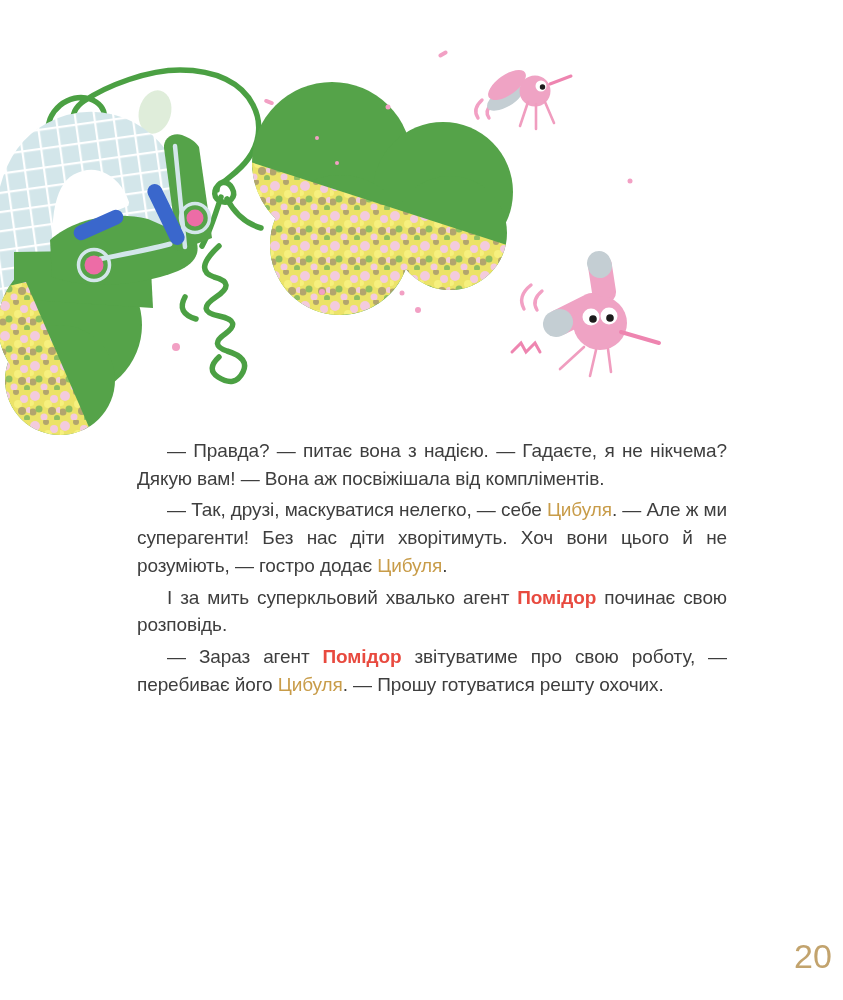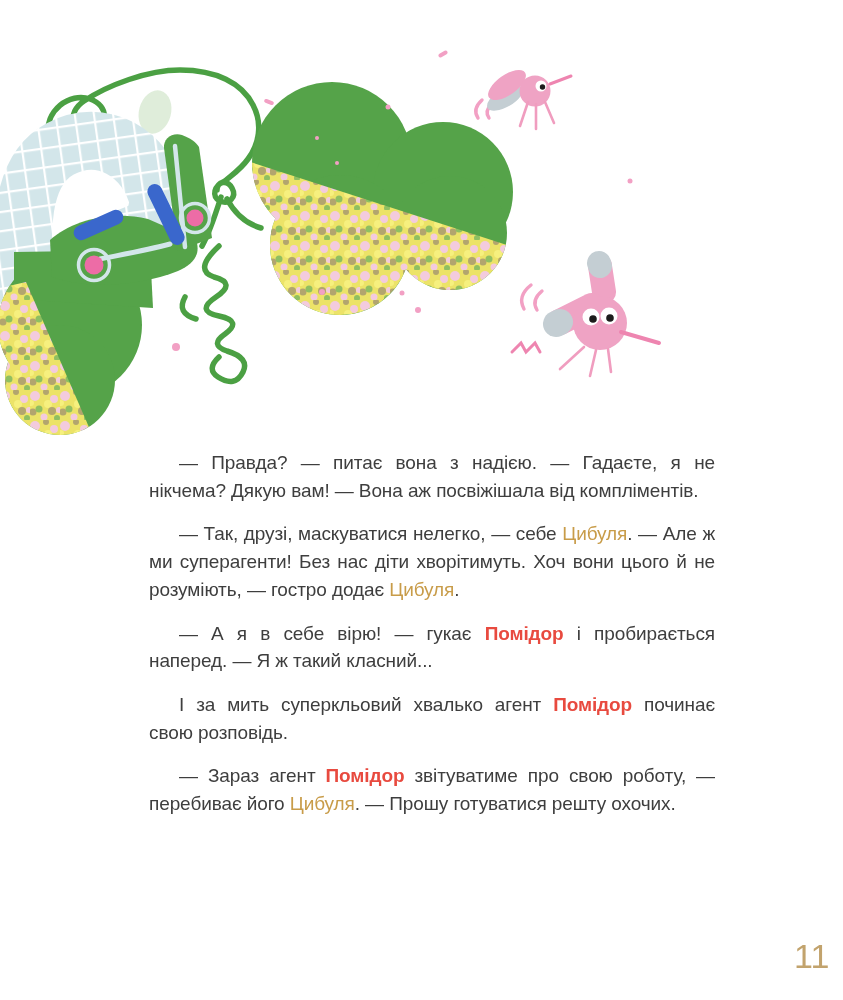--- a/index.html
+++ b/index.html
@@ -38,21 +38,21 @@
   .ps-g      { fill:var(--speckle-green); }
   .ps-y      { fill:var(--speckle-light); }
   .f-eye     { fill:#ffffff; }
   .f-pupil   { fill:#1c1c1c; }
 
   .story {
     position:absolute; left:133px; top:433px; width:598px;
     font-size:19px; line-height:27.7px; text-align:justify;
     color:var(--text-color); letter-spacing:-0.1px;
   }
-  .story p { margin:16px; text-indent:30px; }
+  .story p { margin:4px; text-indent:30px; }
   .seg-plain  { }
   .seg-onion  { color:var(--onion-color);  font-weight:normal; }
   .seg-tomato { color:var(--tomato-color); font-weight:bold; }
 
   .page-number {
     position:absolute; left:794px; top:937px;
     font-size:34px; color:var(--page-number-color);
   }
 </style>
 </head>
@@ -175,18 +175,17 @@
     <circle class="f-conf" cx="418" cy="310" r="3"></circle>
     <circle class="f-conf" cx="176" cy="347" r="4"></circle>
     <circle class="f-conf" cx="322" cy="292" r="3"></circle>
     <circle class="f-conf" cx="402" cy="293" r="2.5"></circle>
   </g>
 </svg>
 
 <div class="story">
     <p><span class="seg-plain">— Правда? — питає вона з надією. — Гадаєте, я не нікчема? Дякую вам! — Вона аж посвіжішала від компліментів.</span></p>
     <p><span class="seg-plain">— Так, друзі, маскуватися нелегко, — себе </span><span class="seg-onion">Цибуля</span><span class="seg-plain">. — Але ж ми суперагенти! Без нас діти хворітимуть. Хоч вони цього й не розуміють, — гостро додає </span><span class="seg-onion">Цибуля</span><span class="seg-plain">.</span></p>
-    <p><span class="seg-plain">— А я в себе вірю! — гукає </span><span class="seg-tomato">Помідор</span><span class="seg-plain"> і пробирається наперед. — Я ж такий класний...</span></p>
     <p><span class="seg-plain">І за мить суперкльовий хвалько агент </span><span class="seg-tomato">Помідор</span><span class="seg-plain"> починає свою розповідь.</span></p>
     <p><span class="seg-plain">— Зараз агент </span><span class="seg-tomato">Помідор</span><span class="seg-plain"> звітуватиме про свою роботу, — перебиває його </span><span class="seg-onion">Цибуля</span><span class="seg-plain">. — Прошу готуватися решту охочих.</span></p>
   </div>
 
-<div class="page-number">11</div>
+<div class="page-number">20</div>
 
 </body></html>

